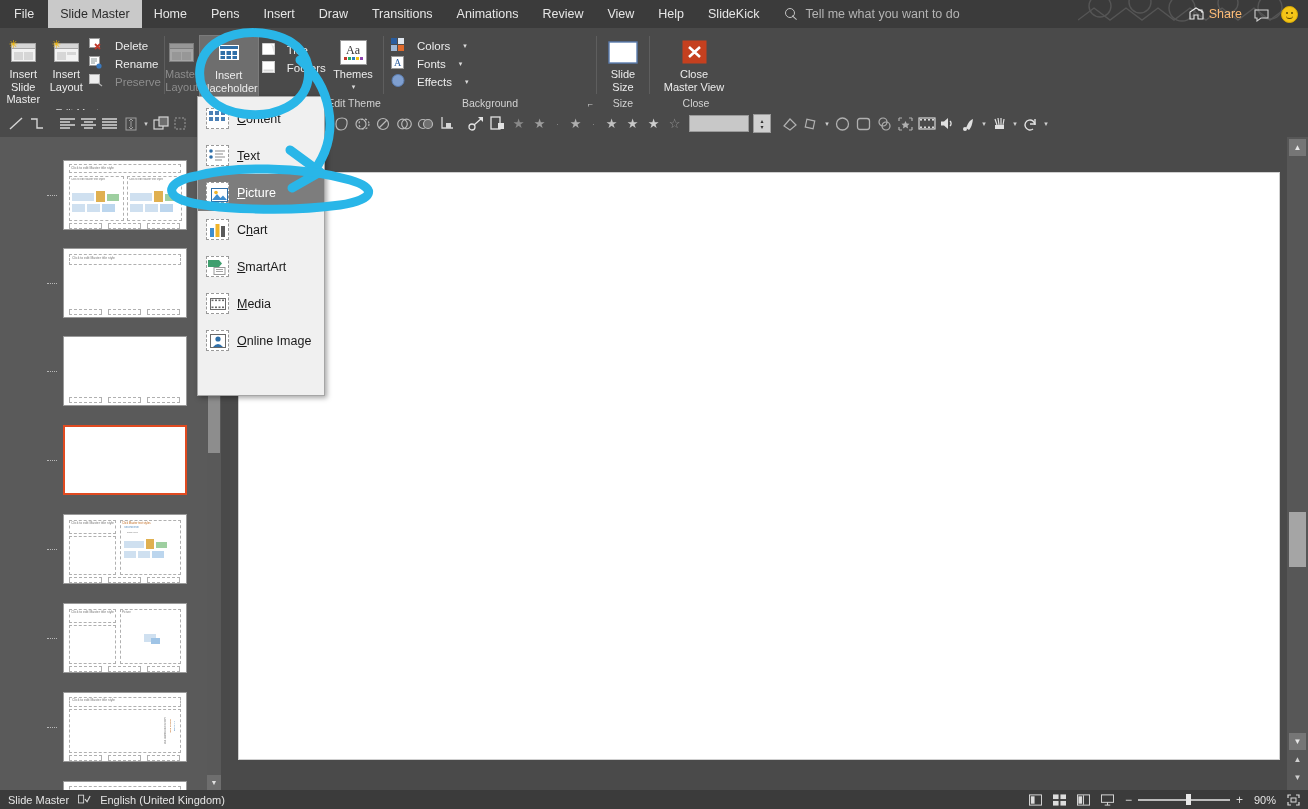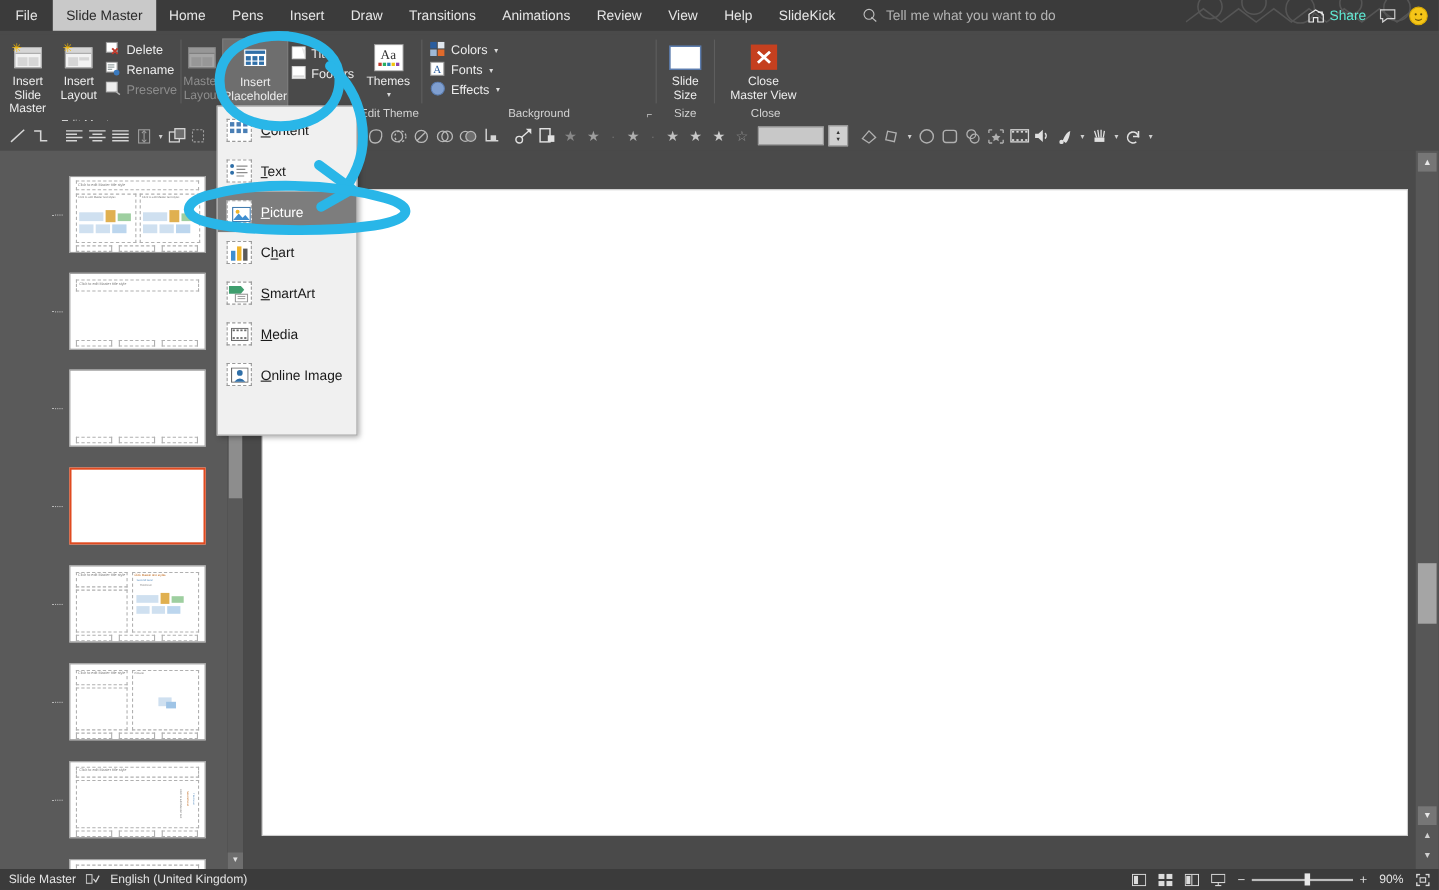--- a/index.html
+++ b/index.html
@@ -34,21 +34,21 @@
     content:''; position:absolute; left:0; top:0; width:8px; height:8px;
     border:1.4px solid #c2c2c2; border-radius:50%;
   }
   .tellme .mg::after {
     content:''; position:absolute; left:7px; top:7px; width:6px; height:1.4px;
     background:#c2c2c2; transform:rotate(42deg); transform-origin:left center;
   }
   .titlebar-right {
     margin-left:auto; display:flex; align-items:center; gap:12px; padding-right:10px;
   }
-  .share-btn { display:flex; align-items:flex-end; gap:5px; font-size:12.5px; color:#5eead4; }
+  .share-btn { display:flex; align-items:flex-start; gap:5px; font-size:12.5px; color:#fdba74; }
   .share-ico { width:15px; height:13px; position:relative; }
   .share-ico svg { display:block; }
   .cmt-ico { width:15px; height:13px; }
   .smiley {
     width:17px; height:17px; border-radius:50%; background:#f5c518;
     position:relative; border:1px solid #d9ab05;
   }
   .smiley::before{content:'';position:absolute;left:4px;top:5px;width:2px;height:2px;background:#5a4600;border-radius:50%;}
   .smiley::after{content:'';position:absolute;right:4px;top:5px;width:2px;height:2px;background:#5a4600;border-radius:50%;}
   .smiley i{position:absolute;left:4px;top:8px;width:7px;height:4px;border-bottom:1.6px solid #5a4600;border-radius:0 0 7px 7px;}
@@ -70,21 +70,21 @@
 
   .bigbtn {
     display:flex; flex-direction:column; align-items:center; justify-content:flex-start;
     width:56px; padding-top:3px; font-size:11px; line-height:12.5px; color:#ececec;
     text-align:center; cursor:default;
   }
   .bigbtn.wide { width: 66px; }
   .bigbtn.dis { color:#8d8d8d; }
   .bigbtn .bi { height:28px; display:flex; align-items:center; justify-content:center; margin-bottom:2px; }
   .smallrow {
-    display:flex; align-items:center; gap:5px; height:17px; font-size:11.5px;
+    display:flex; align-items:center; gap:12px; height:17px; font-size:11.5px;
     color:#ececec; padding:0 3px; white-space:nowrap; cursor:default;
   }
   .smallrow.dis { color:#8d8d8d; }
   .smallcol { display:flex; flex-direction:column; gap:1px; padding-top:2px; }
   .cbox { width:11px;height:11px;border:1px solid #d8d8d8;background:#fff;display:inline-block;}
   .caret { font-size:7px; color:#dcdcdc; margin-left:1px; }
   .dlg {
     position:absolute; right:3px; bottom:1px; font-size:9px; color:#c9c9c9;
   }
 

